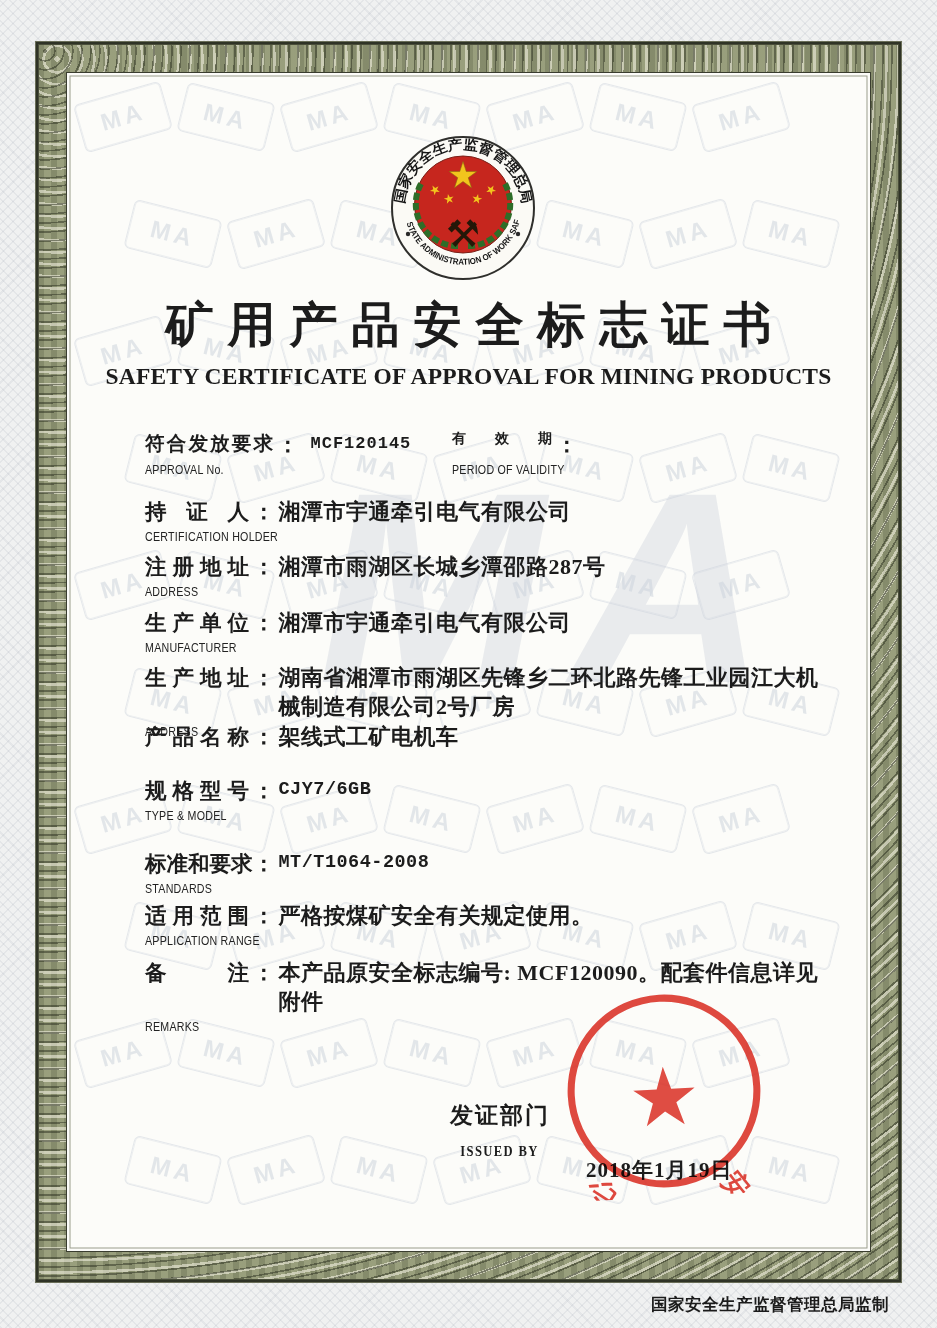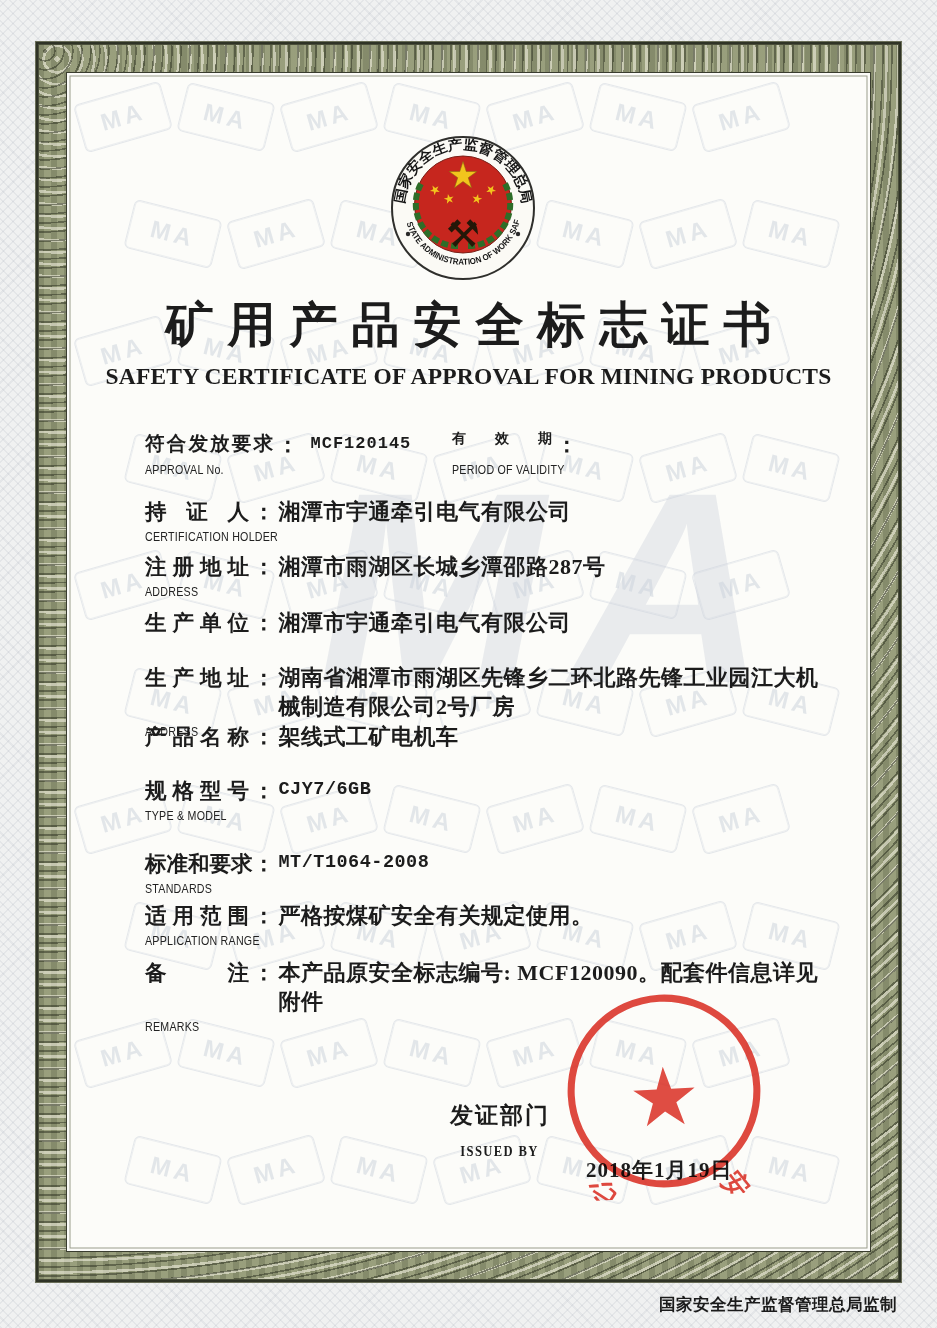--- a/index.html
+++ b/index.html
@@ -77,21 +77,21 @@
   .issued{left:447px; top:1100px; width:106px; text-align:center;}
   .issued .cn{font:700 23px "Liberation Serif","DejaVu Serif",serif; letter-spacing:2px; white-space:nowrap;}
   .issued .en{margin-top:11px;}
   .issued .en span{display:inline-block; transform:scaleX(.9); transform-origin:50% 50%;
     font:700 14px "Liberation Serif","DejaVu Serif",serif; letter-spacing:1.5px;}
 
   .issue-date{left:586px; top:1156px; font:600 21px "Liberation Serif","DejaVu Serif",serif; letter-spacing:1px; z-index:3;}
 
   .seal{left:558px; top:985px; z-index:4; mix-blend-mode:multiply; opacity:.93; transform:rotate(-3deg);}
 
-  .page-footer{position:absolute; right:40px; top:1294px; z-index:3;
+  .page-footer{position:absolute; right:48px; top:1294px; z-index:3;
     font:700 16.5px "Liberation Serif","DejaVu Serif",serif; letter-spacing:.5px; color:#1b1b1b;text-align:center;}
 </style>
 </head>
 <body>
 
 <div class="page">
 
   <div class="frame">
     <div class="inner"></div>
   </div>
@@ -232,20 +232,21 @@
           <span class="fval">湘潭市雨湖区长城乡潭邵路287号</span>
         </div>
       <div class="fen"><span>ADDRESS</span></div>
     </div>
     <div class="frow" style="top:608px">
       <div class="cnline">
           <span class="flab">生产单位</span>
           <span class="fcolon">：</span>
           <span class="fval">湘潭市宇通牵引电气有限公司</span>
         </div>
+      <div class="fen"><span>MANUFACTURER</span></div>
     </div>
     <div class="frow" style="top:663px">
       <div class="cnline">
           <span class="flab">生产地址</span>
           <span class="fcolon">：</span>
           <span class="fval">湖南省湘潭市雨湖区先锋乡二环北路先锋工业园江大机械制造有限公司2号厂房</span>
         </div>
       <div class="fen"><span>ADDRESS</span></div>
     </div>
     <div class="frow" style="top:722px">

